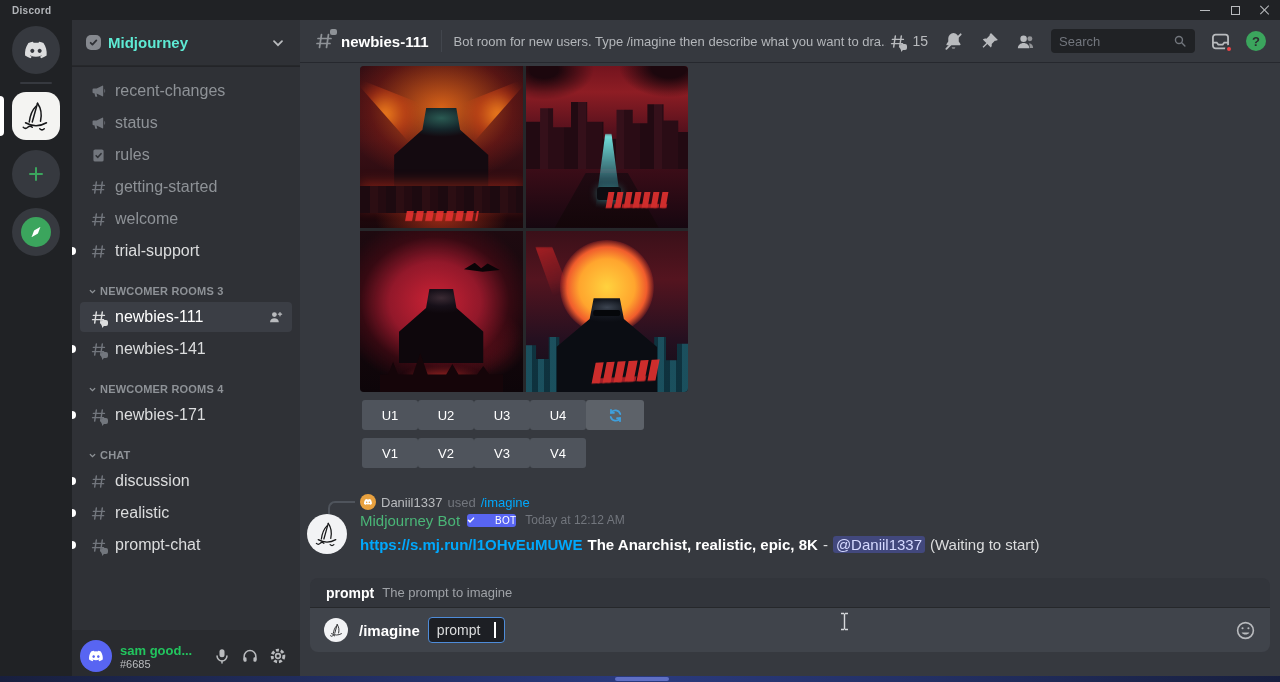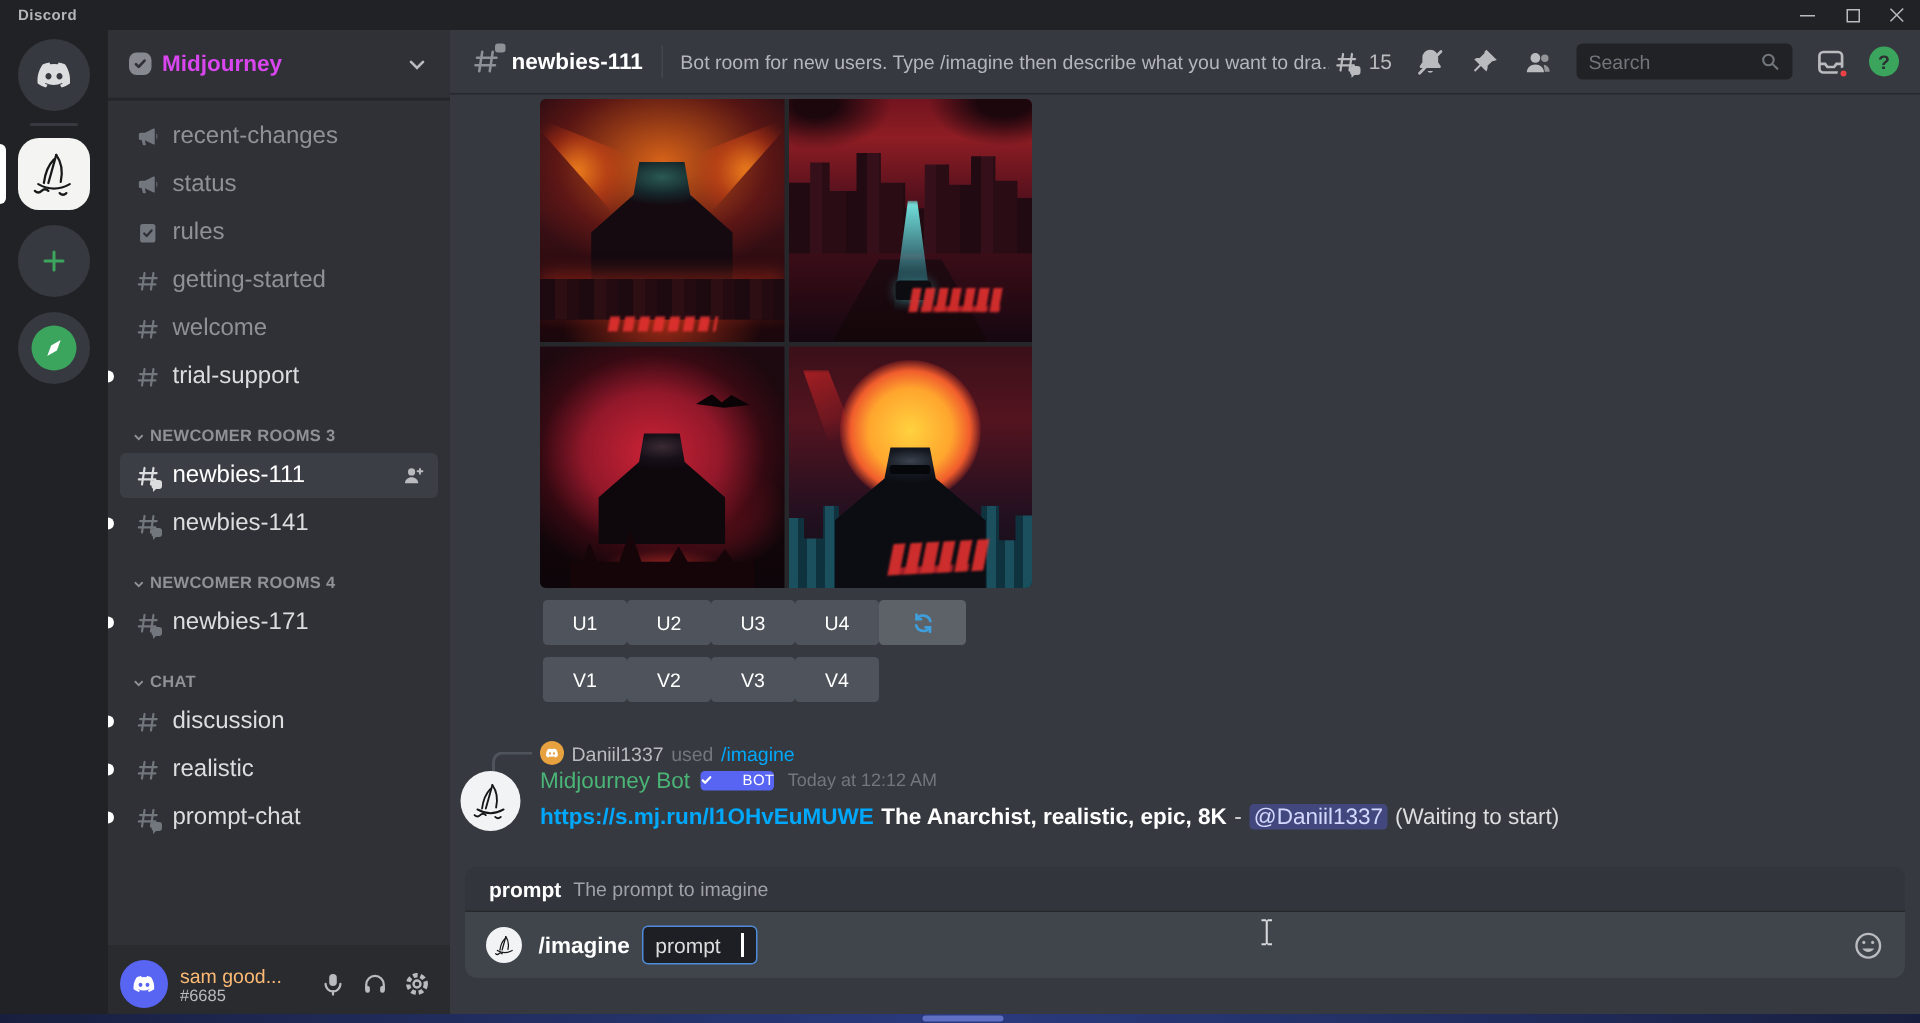--- a/index.html
+++ b/index.html
@@ -27,41 +27,41 @@
   .server-pill{position:absolute;left:0;top:4px;width:4px;height:40px;background:#fff;border-radius:0 4px 4px 0}
   .server-btn{width:48px;height:48px;margin:0 auto;border-radius:14px;background:#f4f4f2;display:flex;align-items:center;justify-content:center;color:#17181a;cursor:pointer}
   .action-btn{margin-top:10px;color:#3ba55d}
   .compass-inner{width:30px;height:30px;border-radius:50%;background:#3ba55d;display:flex;align-items:center;justify-content:center}
   .needle{width:14px;height:14px;background:#fff;clip-path:polygon(50% 0,68% 50%,50% 100%,32% 50%);transform:rotate(40deg)}
 
   
   .sidebar{position:absolute;top:20px;left:72px;width:228px;bottom:0;background:#2f3136;z-index:30}
   .guild-header{height:46px;display:flex;align-items:center;padding:0 14px;border-bottom:1px solid #26282b;box-shadow:0 1px 0 rgba(0,0,0,.25);cursor:pointer}
   .verified-badge{width:15px;height:15px;border-radius:5px;background:#86898f;color:#2f3136;display:flex;align-items:center;justify-content:center;margin-right:7px;flex:none}
-  .guild-name{font-size:15px;font-weight:700;color:#d946ef;flex:1;white-space:nowrap;overflow:hidden}
+  .guild-name{font-size:15px;font-weight:700;color:#5eead4;flex:1;white-space:nowrap;overflow:hidden}
   .guild-chevron{color:#b9bbbe}
   .chan-list{position:absolute;top:46px;left:0;right:0;bottom:52px;overflow:hidden;padding-top:10px}
   .sect{display:flex;align-items:center;gap:3px;margin:14px 8px 0;padding:0 8px;height:22px;font-size:11px;font-weight:700;letter-spacing:.2px;color:#8e9297;text-transform:uppercase;cursor:pointer}
   .sect svg{width:9px;height:9px}
   .chan{position:relative;display:flex;align-items:center;height:30px;margin:0 8px 2px;padding:0 8px;border-radius:4px;color:#8e9297;cursor:pointer}
   .chan.unread{color:#dcddde;font-weight:500}
   .chan.active{background:#3b3e45;color:#fff;font-weight:500}
   .unread-pill{position:absolute;left:-8px;top:11px;width:4px;height:8px;background:#fff;border-radius:0 4px 4px 0}
   .cicon{width:20px;margin-right:7px;display:flex;justify-content:center;color:#72767d;flex:none;position:relative}
   .chan.active .cicon{color:#dcddde}
   .hash-svg{width:17px;height:17px}
   .bubble{position:absolute;right:0;bottom:0;width:7px;height:6px;background:currentColor;border-radius:2px}
   .bubble:after{content:"";position:absolute;left:1px;bottom:-2.4px;border:2.4px solid transparent;border-top-color:currentColor;border-left-color:currentColor;width:0;height:0}
   .invite-icon{margin-left:auto;color:#b9bbbe}
 
   
   .user-bar{position:absolute;left:0;right:0;bottom:0;height:52px;background:#292b2f;display:flex;align-items:center;padding:0 8px;z-index:5}
   .user-avatar{width:32px;height:32px;border-radius:50%;background:#5865f2;display:flex;align-items:center;justify-content:center;color:#fff;flex:none;cursor:pointer}
   .user-meta{margin-left:8px;min-width:0;flex:1}
-  .user-name{font-size:13px;font-weight:400;color:#fdba74;white-space:nowrap;overflow:hidden}
+  .user-name{font-size:13px;font-weight:700;color:#22c55e;white-space:nowrap;overflow:hidden}
   .user-tag{font-size:11px;color:#b9bbbe}
   .ubtn{width:28px;height:28px;display:flex;align-items:center;justify-content:center;color:#b9bbbe;border-radius:4px;cursor:pointer}
   .ubtn svg{width:18px;height:18px}
 
   
   .chat-header{position:absolute;top:20px;left:300px;right:0;height:42px;background:#36393f;display:flex;align-items:center;padding:0 14px;box-shadow:0 1px 0 rgba(4,4,5,.3);z-index:20}
   .hdr-hash{position:relative;color:#8e9297;margin-right:7px}
   .hdr-hash .hash-svg{width:20px;height:20px}
   .hdr-hash .bubble{right:-3px;top:-2px;bottom:auto;width:7px;height:6px}
   .hdr-hash .bubble:after{display:none}

